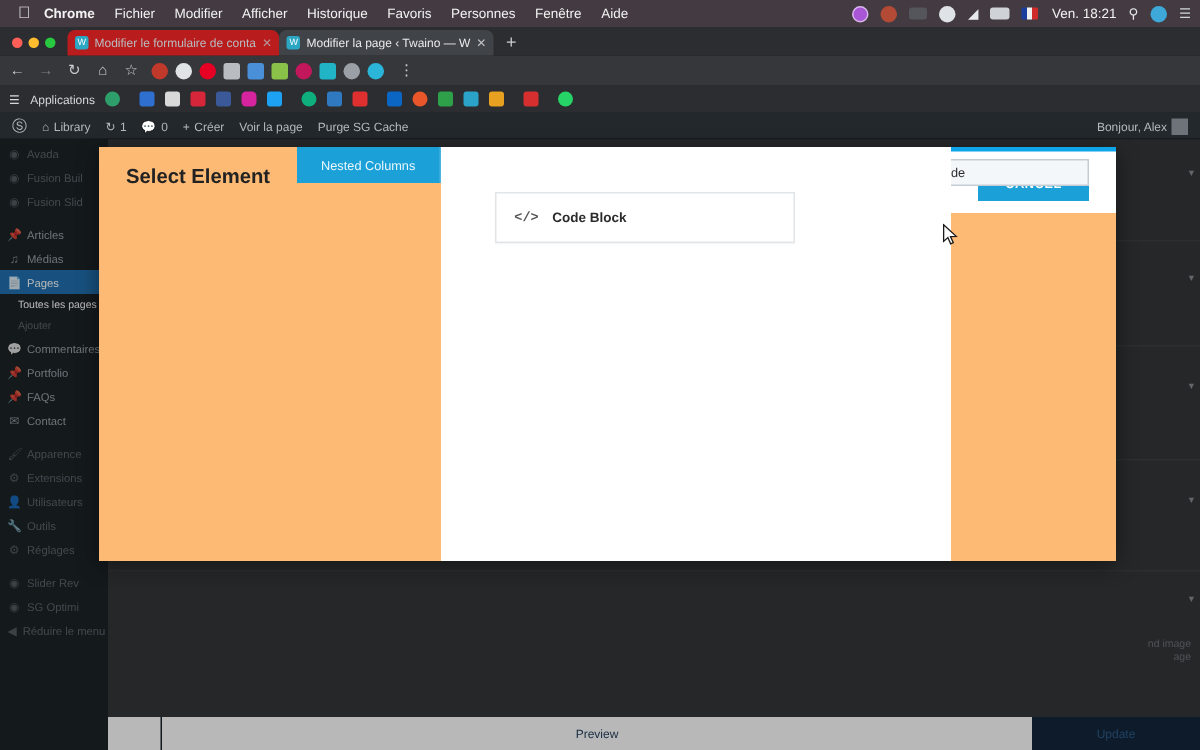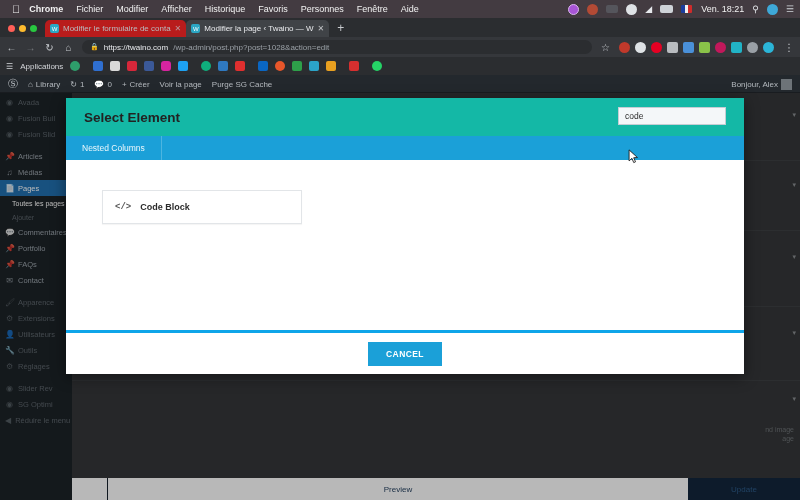--- a/index.html
+++ b/index.html
@@ -99,22 +99,22 @@
   .bb-faint { position:absolute; color:#6f7377; font-size:7px; line-height:1.35; }
   .wpfooter { position:absolute; left:0; right:0; bottom:0; height:22px; background:#ffffff;
               display:flex; align-items:center; }
   .ft-seg { height:100%; display:flex; align-items:center; justify-content:center;
             font-size:8px; color:#2c4f78; }
 
   
   .overlay { position:absolute; inset:92px 0 0 0; background:rgba(0,0,0,.28); z-index:50; }
   .modal {
     position:absolute; left:66px; top:98px; width:678px; height:276px;
-    background:#14b8a6; box-shadow:0 3px 14px rgba(0,0,0,.45); z-index:51;
-    display:flex; flex-direction:column;
+    background:#fdba74; box-shadow:0 3px 14px rgba(0,0,0,.45); z-index:51;
+    display:flex; flex-direction:row;
   }
   .modal-head { height:38px; display:flex; align-items:center; padding:0 18px; }
   .modal-title { font-size:13.5px; font-weight:bold; color:#222; }
   .search-wrap { position:absolute; right:18px; top:7px; }
   .search-input {
     width:108px; height:18px; border:1px solid #c5cdd4; background:#f4f7f9;
     font-size:8.5px; color:#2b2b2b; padding:0 6px; font-family:"Liberation Sans", sans-serif;
     outline:none;
   }
   .tabs {
@@ -211,25 +211,20 @@
       <span class="tabx">✕</span>
     </div>
     <span class="newtab">+</span>
   </div>
 
   <div class="omnibar">
     <span class="navico">←</span>
     <span class="navico fwd">→</span>
     <span class="navico">↻</span>
     <span class="navico">⌂</span>
-    <div class="urlbox">
-      <span class="lock">🔒</span>
-      <span>https://twaino.com</span>
-        <span class="url-dim">/wp-admin/post.php?post=1028&amp;action=edit</span>
-    </div>
     <span class="navico">☆</span>
     <div class="ext-row">
       <i class="ext" style="background:#c0392b;border-radius:50%"></i>
       <i class="ext" style="background:#dfe3e6;border-radius:50%"></i>
       <i class="ext" style="background:#e60023;border-radius:50%"></i>
       <i class="ext" style="background:#b9bcc0"></i>
       <i class="ext" style="background:#4a90d9"></i>
       <i class="ext" style="background:#8ac249"></i>
       <i class="ext" style="background:#c2185b;border-radius:50%"></i>
       <i class="ext" style="background:#21b3c6"></i>

